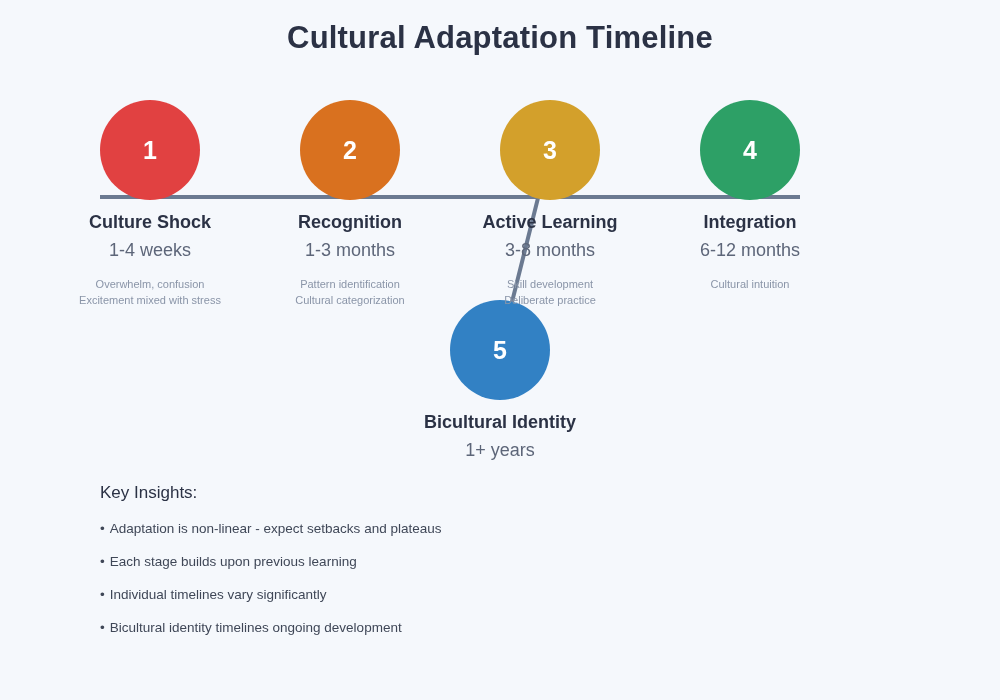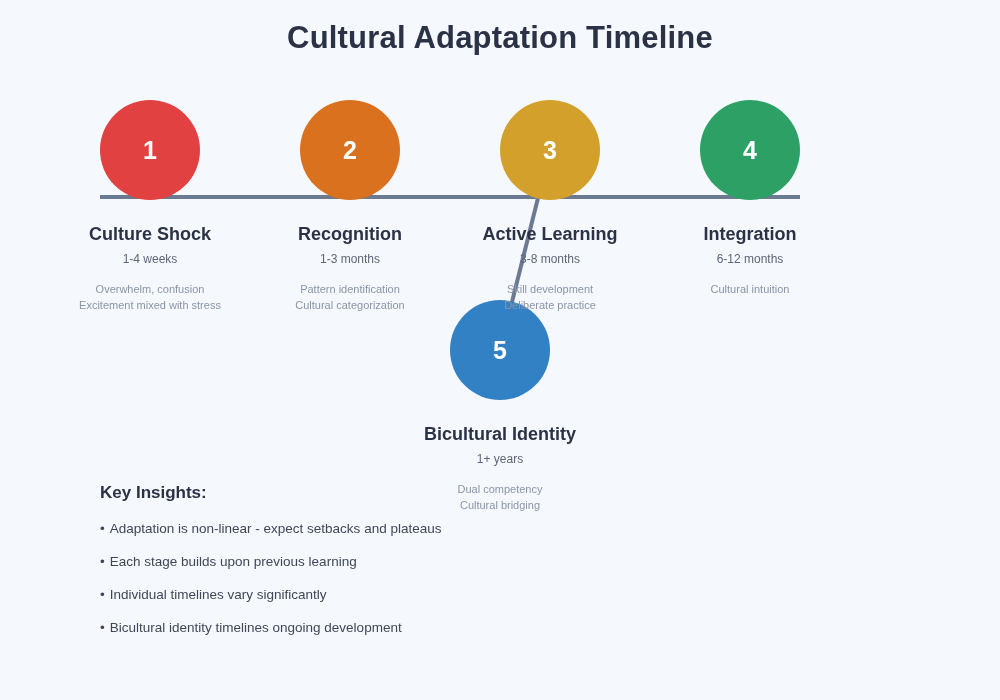--- a/index.html
+++ b/index.html
@@ -64,31 +64,31 @@
   }
 
   .stage-number {
     color: #ffffff;
     font-size: 25px;
     font-weight: bold;
     line-height: 1;
   }
 
   .stage-label {
-    margin-top: 24px;
+    margin-top: 12px;
     font-size: 18px;
     font-weight: bold;
     color: #2b3245;
     position: relative;
     z-index: 4;
   }
 
   .stage-duration {
     margin-top: 7px;
-    font-size: 12px;
+    font-size: 18px;
     color: #5d6679;
     position: relative;
     z-index: 4;
   }
 
   .stage-traits {
     margin-top: 16px;
     position: relative;
     z-index: 4;
   }
@@ -102,21 +102,21 @@
   
   .insights-block {
     position: absolute;
     left: 100px;
     top: 483px;
     width: 620px;
   }
 
   .insights-title {
     font-size: 17px;
-    font-weight: bold;
+    font-weight: normal;
     color: #2b3245;
   }
 
   .insights-list {
     margin: 0;
     padding: 0;
     list-style: none;
   }
 
   .insight-item {
@@ -189,24 +189,20 @@
       <div class="stage-trait">Cultural intuition</div>
     </div>
   </div>
 
   <div class="stage-node" style="left:500px; top:300px;">
     <div class="stage-circle" style="background:#3281c4;">
       <span class="stage-number">5</span>
     </div>
     <div class="stage-label">Bicultural Identity</div>
     <div class="stage-duration">1+ years</div>
-    <div class="stage-traits">
-      <div class="stage-trait">Dual competency</div>
-      <div class="stage-trait">Cultural bridging</div>
-    </div>
   </div>
 
   <div class="insights-block">
     <div class="insights-title">Key Insights:</div>
     <ul class="insights-list">
       <li class="insight-item">
         <span class="insight-bullet">•</span>
         <span>Adaptation is non-linear - expect setbacks and plateaus</span>
       </li>
       <li class="insight-item">

